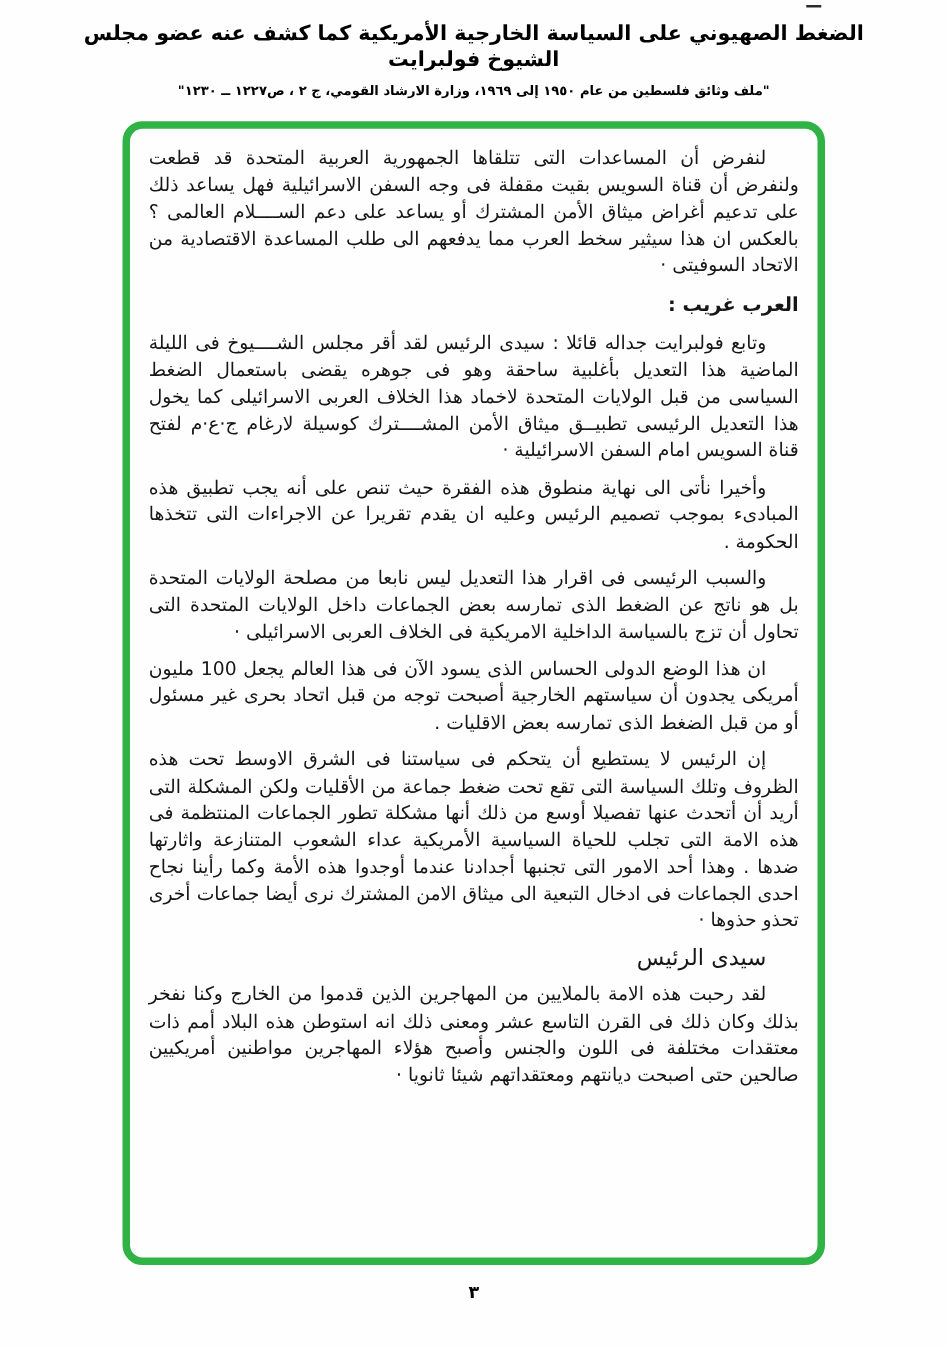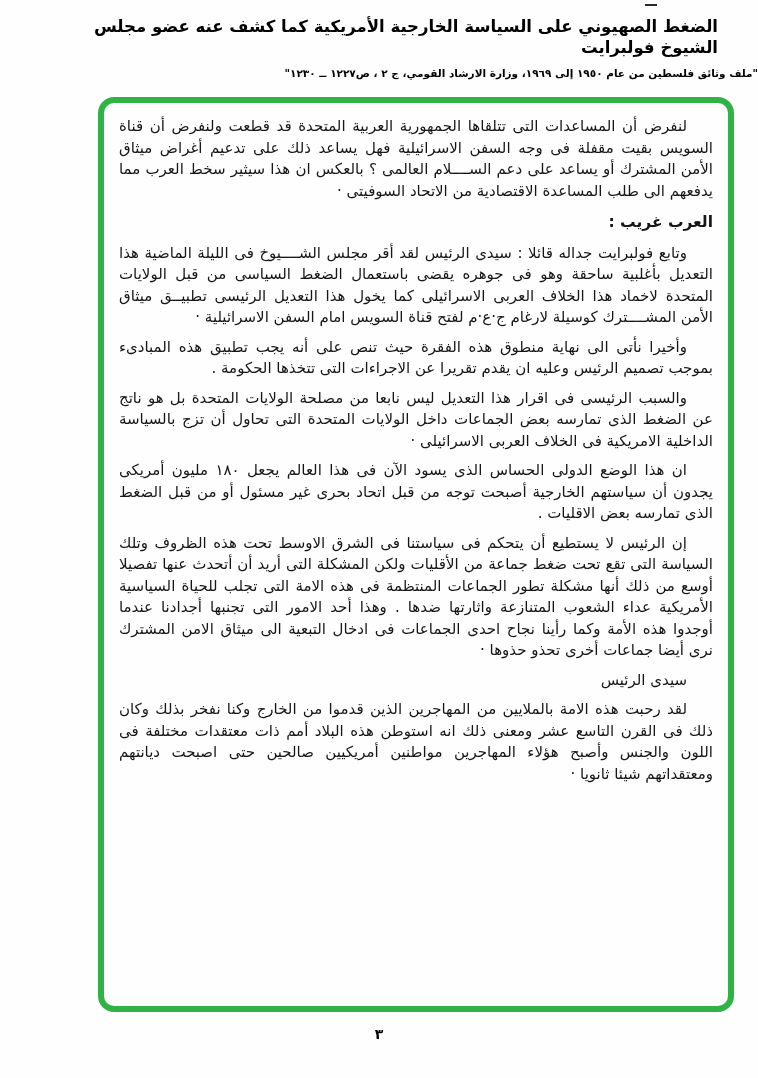--- a/index.html
+++ b/index.html
@@ -16,33 +16,33 @@
     color:var(--text-black);
     position:relative;
     overflow:hidden;
   }
   .scan-mark{
     position:absolute;top:4px;left:645px;
     width:12px;height:2px;background:#2a2a2a;
   }
   .page-header{
     position:absolute;top:16px;left:0;width:100%;
-    text-align:right;direction:rtl;
+    text-align:center;direction:rtl;
   }
   .page-header .title{
     font-size:16.5px;font-weight:bold;color:#000;
     letter-spacing:0;line-height:1.3;margin:0 40px;
   }
   .page-header .source{
     font-size:10.5px;font-weight:bold;color:#000;
     margin-top:8px;
   }
   .frame{
     position:absolute;left:98px;top:97px;
-    width:636px;height:915px;
+    width:562px;height:915px;
     border:6px solid var(--frame-green);
     border-radius:16px;
     padding:13px 15px 0 15px;
     overflow:hidden;
     background:transparent;
   }
   .doc-body{
     direction:rtl;
     text-align:justify;
     font-size:15px;
@@ -53,21 +53,21 @@
     margin:0 0 8px 0;
     text-indent:26px;
   }
   .doc-body h3.heading{
     font-size:15.5px;font-weight:bold;
     margin:10px 0 9px 0;
   }
   .doc-body .subheading{
     margin:4px 0 2px 0;
     text-indent:0;
-    font-size:15px;
+    font-size:18px;
   }
   .page-footer{
     position:absolute;top:1026px;left:0;width:100%;
     text-align:center;
     font-size:14px;font-weight:bold;color:#000;
   }
 </style>
 </head>
 <body>
 
@@ -78,21 +78,21 @@
   <div class="source">"ملف وثائق فلسطين من عام ١٩٥٠ إلى ١٩٦٩، وزارة الارشاد القومي، ج ٢ ، ص١٢٢٧ ــ ١٢٣٠"</div>
 </header>
 
 <div class="frame">
   <div class="doc-body">
     <p class="para">لنفرض أن المساعدات التى تتلقاها الجمهورية العربية المتحدة قد قطعت ولنفرض أن قناة السويس بقيت مقفلة فى وجه السفن الاسرائيلية فهل يساعد ذلك على تدعيم أغراض ميثاق الأمن المشترك أو يساعد على دعم الســــلام العالمى ؟ بالعكس ان هذا سيثير سخط العرب مما يدفعهم الى طلب المساعدة الاقتصادية من الاتحاد السوفيتى ·</p>
     <h3 class="heading">العرب غريب :</h3>
     <p class="para">وتابع فولبرايت جداله قائلا : سيدى الرئيس لقد أقر مجلس الشــــيوخ فى الليلة الماضية هذا التعديل بأغلبية ساحقة وهو فى جوهره يقضى باستعمال الضغط السياسى من قبل الولايات المتحدة لاخماد هذا الخلاف العربى الاسرائيلى كما يخول هذا التعديل الرئيسى تطبيــق ميثاق الأمن المشــــترك كوسيلة لارغام ج·ع·م لفتح قناة السويس امام السفن الاسرائيلية ·</p>
     <p class="para">وأخيرا نأتى الى نهاية منطوق هذه الفقرة حيث تنص على أنه يجب تطبيق هذه المبادىء بموجب تصميم الرئيس وعليه ان يقدم تقريرا عن الاجراءات التى تتخذها الحكومة .</p>
     <p class="para">والسبب الرئيسى فى اقرار هذا التعديل ليس نابعا من مصلحة الولايات المتحدة بل هو ناتج عن الضغط الذى تمارسه بعض الجماعات داخل الولايات المتحدة التى تحاول أن تزج بالسياسة الداخلية الامريكية فى الخلاف العربى الاسرائيلى ·</p>
-    <p class="para">ان هذا الوضع الدولى الحساس الذى يسود الآن فى هذا العالم يجعل ١٨٠ مليون أمريكى يجدون أن سياستهم الخارجية أصبحت توجه من قبل اتحاد بحرى غير مسئول أو من قبل الضغط الذى تمارسه بعض الاقليات .</p>
+    <p class="para">ان هذا الوضع الدولى الحساس الذى يسود الآن فى هذا العالم يجعل 100 مليون أمريكى يجدون أن سياستهم الخارجية أصبحت توجه من قبل اتحاد بحرى غير مسئول أو من قبل الضغط الذى تمارسه بعض الاقليات .</p>
     <p class="para">إن الرئيس لا يستطيع أن يتحكم فى سياستنا فى الشرق الاوسط تحت هذه الظروف وتلك السياسة التى تقع تحت ضغط جماعة من الأقليات ولكن المشكلة التى أريد أن أتحدث عنها تفصيلا أوسع من ذلك أنها مشكلة تطور الجماعات المنتظمة فى هذه الامة التى تجلب للحياة السياسية الأمريكية عداء الشعوب المتنازعة واثارتها ضدها . وهذا أحد الامور التى تجنبها أجدادنا عندما أوجدوا هذه الأمة وكما رأينا نجاح احدى الجماعات فى ادخال التبعية الى ميثاق الامن المشترك نرى أيضا جماعات أخرى تحذو حذوها ·</p>
     <p class="para subheading">سيدى الرئيس</p>
     <p class="para">لقد رحبت هذه الامة بالملايين من المهاجرين الذين قدموا من الخارج وكنا نفخر بذلك وكان ذلك فى القرن التاسع عشر ومعنى ذلك انه استوطن هذه البلاد أمم ذات معتقدات مختلفة فى اللون والجنس وأصبح هؤلاء المهاجرين مواطنين أمريكيين صالحين حتى اصبحت ديانتهم ومعتقداتهم شيئا ثانويا ·</p>
   </div>
 </div>
 
 <footer class="page-footer">
   <span>٣</span>
 </footer>
 

